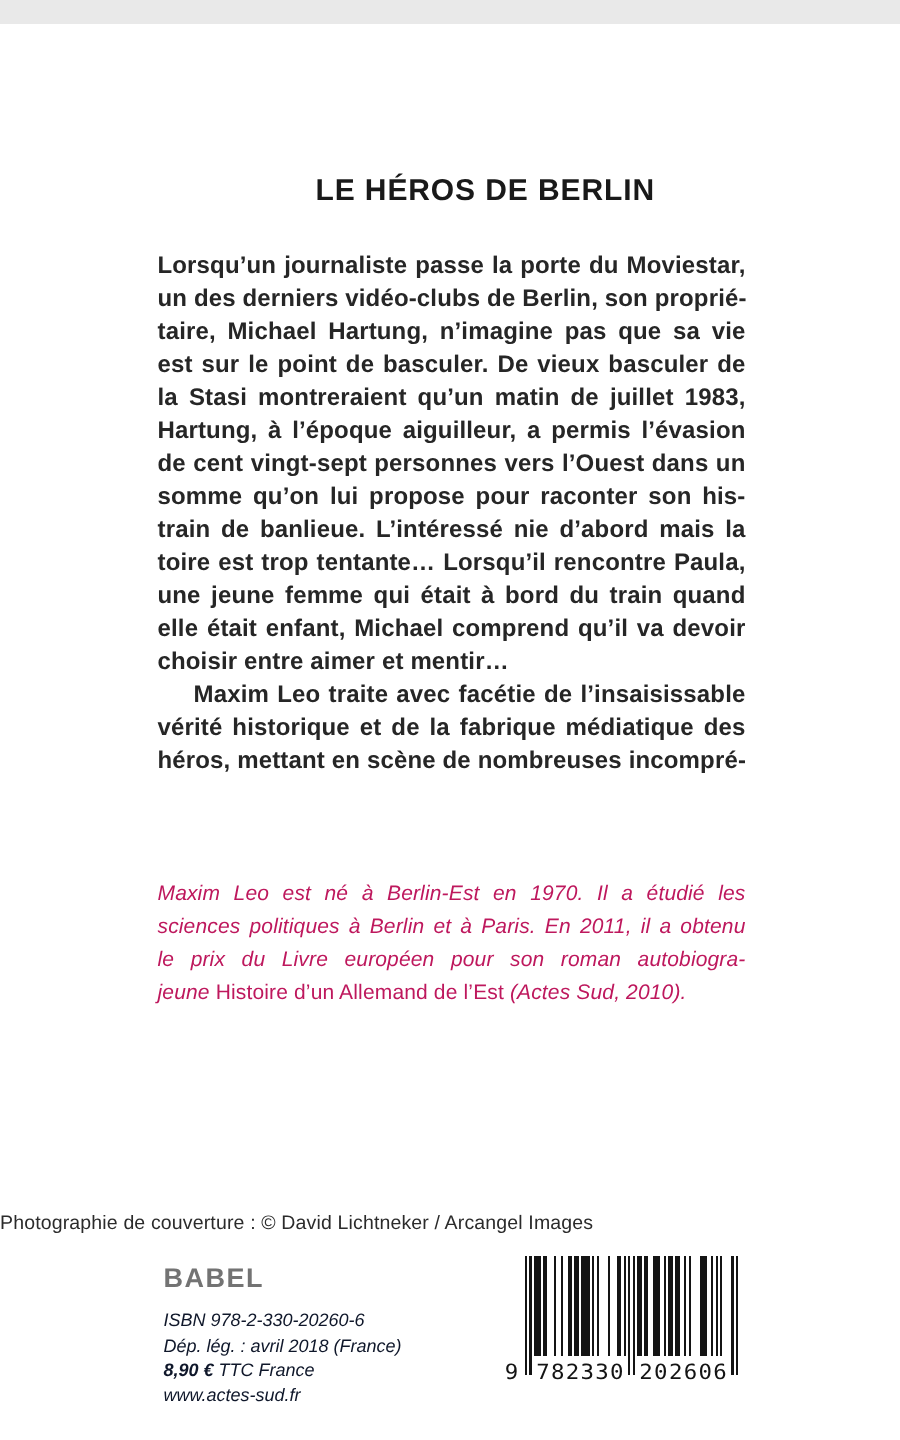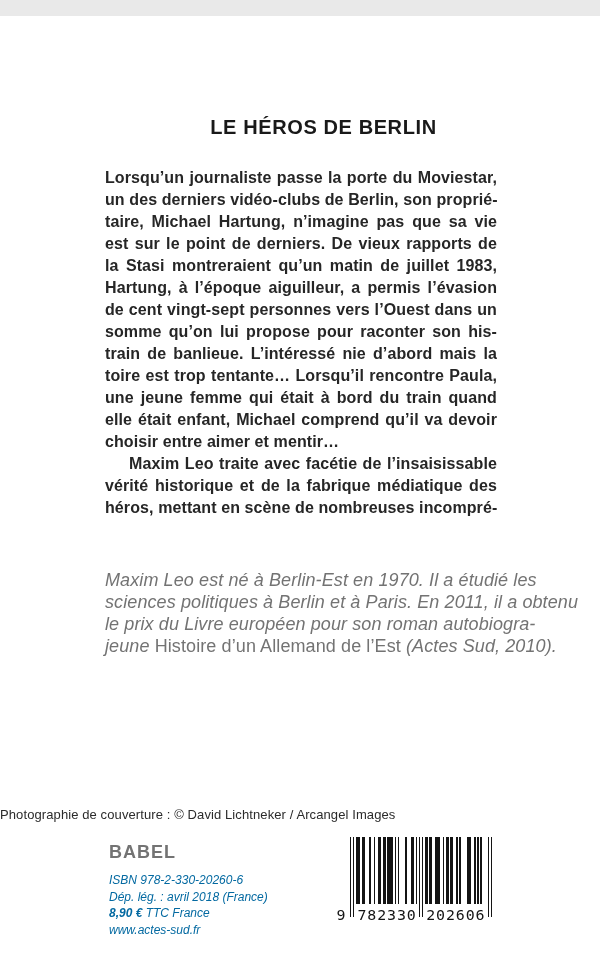--- a/index.html
+++ b/index.html
@@ -25,63 +25,63 @@
   }
   .synopsis .line{
     height:22px;line-height:22px;
     text-align:justify;text-align-last:justify;
     white-space:nowrap;
     font-weight:bold;
   }
   .synopsis .line.lastline{text-align-last:left;}
   .synopsis .line.indent{padding-left:24px;}
   .bio{
-    position:absolute;top:553px;left:105px;width:392px;
-    font-size:18px;font-style:italic;letter-spacing:0.1px;color:#737373;
+    position:absolute;top:568px;left:105px;width:392px;
+    font-size:14px;font-style:italic;letter-spacing:0.1px;color:#be185d;
   }
   .bio .line{
     height:22px;line-height:22px;
     text-align:justify;text-align-last:justify;
     white-space:nowrap;
   }
   .bio .line.lastline{text-align-last:left;}
   .bio .roman{font-style:normal;}
   .photo-credit{
     position:absolute;top:791px;left:0;width:100%;
     font-size:13px;color:#2b2b2b;letter-spacing:0.1px;
   }
   .publisher{
     position:absolute;top:826px;left:109px;width:240px;
   }
   .publisher-logo{
     font-size:18px;font-weight:bold;letter-spacing:1px;color:#737373;
   }
   .colophon{
     margin-top:9px;
-    font-size:12px;font-style:italic;line-height:16.5px;color:#0369a1;
+    font-size:12px;font-style:italic;line-height:16.5px;color:#0f172a;
   }
   .colophon .bold{font-weight:bold;}
   .barcode{
     position:absolute;top:821px;left:335px;width:160px;height:84px;
     background:#fff;
   }
   .barcode svg{display:block;width:100%;height:100%;}
 </style>
 </head>
 <body>
 
 <div class="page">
 
   <div class="book-title">LE HÉROS DE BERLIN</div>
 
   <div class="synopsis" id="synopsis">
       <div class="line">Lorsqu’un journaliste passe la porte du Moviestar,</div>
       <div class="line">un des derniers vidéo-clubs de Berlin, son proprié-</div>
       <div class="line">taire, Michael Hartung, n’imagine pas que sa vie</div>
-      <div class="line">est sur le point de derniers. De vieux rapports de</div>
+      <div class="line">est sur le point de basculer. De vieux basculer de</div>
       <div class="line">la Stasi montreraient qu’un matin de juillet 1983,</div>
       <div class="line">Hartung, à l’époque aiguilleur, a permis l’évasion</div>
       <div class="line">de cent vingt-sept personnes vers l’Ouest dans un</div>
       <div class="line">somme qu’on lui propose pour raconter son his-</div>
       <div class="line">train de banlieue. L’intéressé nie d’abord mais la</div>
       <div class="line">toire est trop tentante… Lorsqu’il rencontre Paula,</div>
       <div class="line">une jeune femme qui était à bord du train quand</div>
       <div class="line">elle était enfant, Michael comprend qu’il va devoir</div>
       <div class="line lastline">choisir entre aimer et mentir…</div>
       <div class="line indent">Maxim Leo traite avec facétie de l’insaisissable</div>

